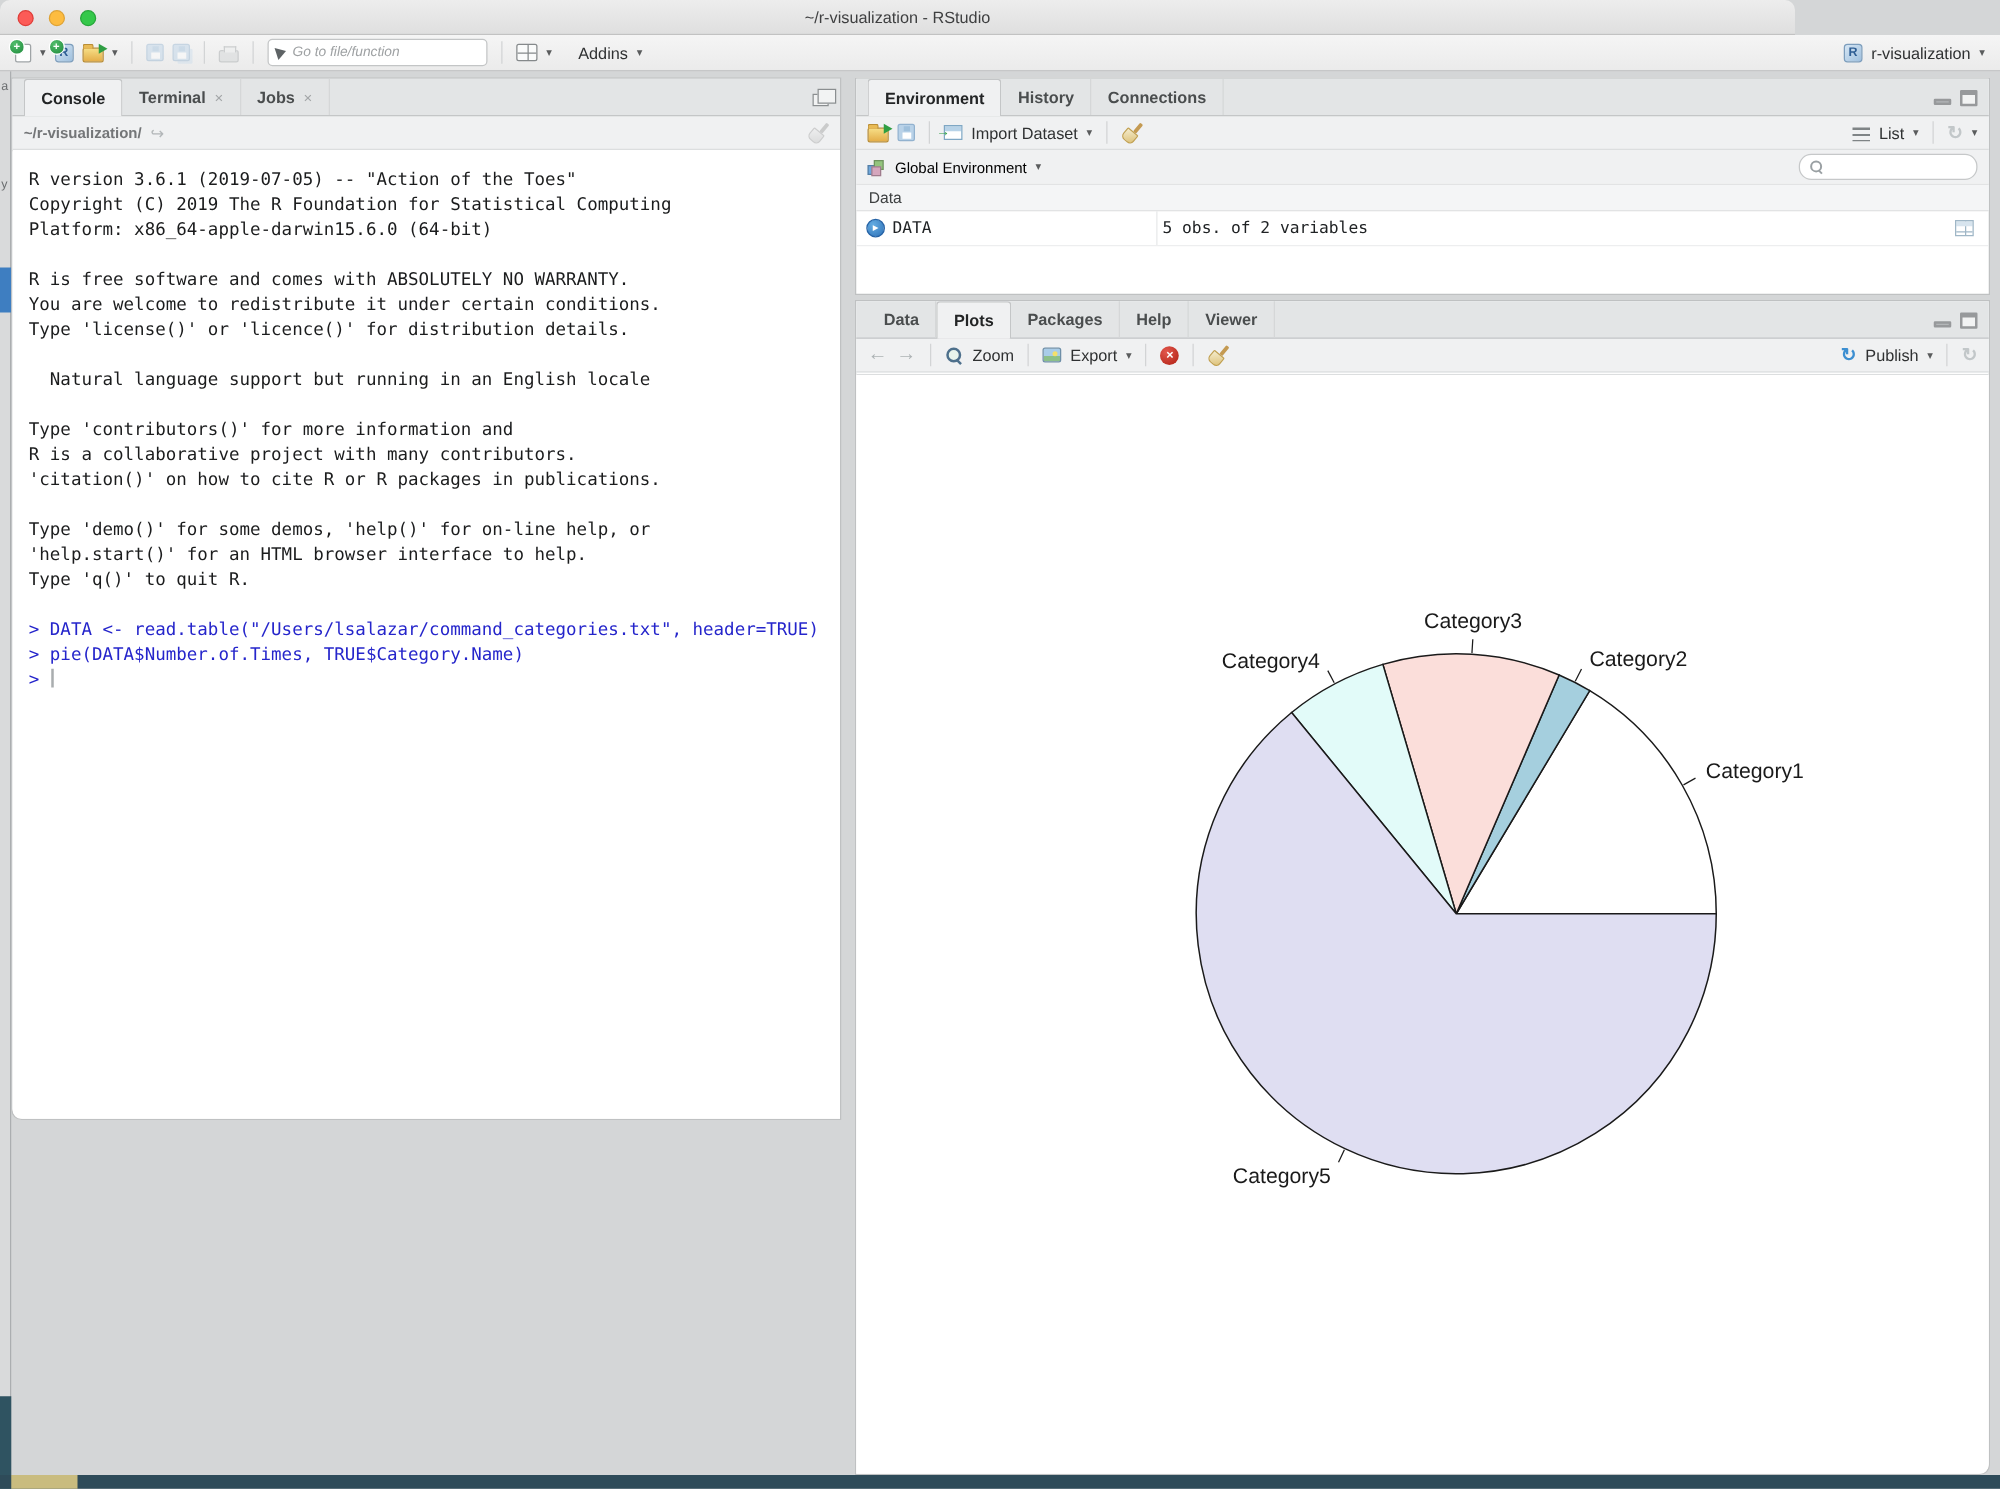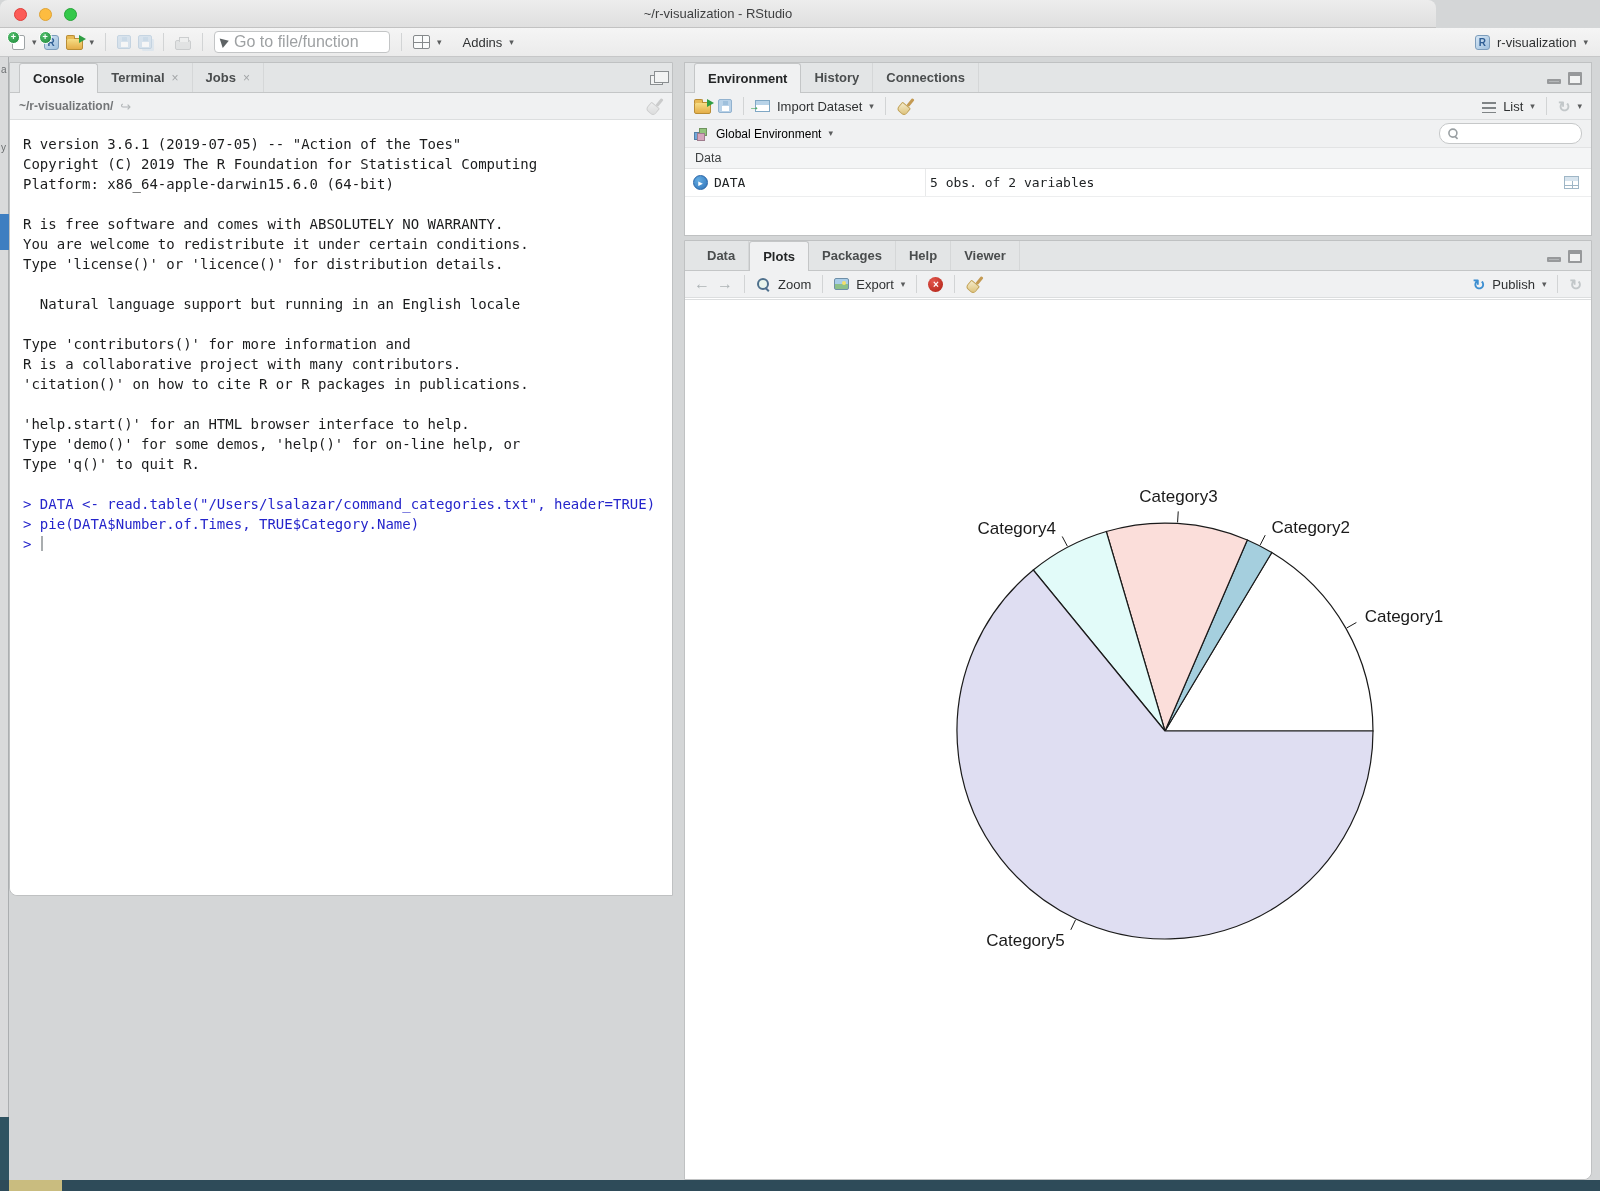--- a/index.html
+++ b/index.html
@@ -49,22 +49,22 @@
   .icon-floppy::after { content:""; position:absolute; top:1px; left:4px; width:5px;
     height:4px; background:#9FC0DC; }
   .stacked { box-shadow:3px 3px 0 -1px #CBDDEC; }
   .disabled { opacity:.45; }
   .icon-printer { width:16px; height:10px; margin-top:5px; background:#D6D9DA;
     border:1px solid #AEB2B4; border-radius:2px; position:relative; opacity:.55; }
   .icon-printer::before { content:""; position:absolute; top:-4px; left:3px; width:8px;
     height:4px; background:#ECEEEE; border:1px solid #AEB2B4; border-bottom:none; }
   #goto-box { width:176px; height:22px; background:#fff; border:1px solid #C3C5C6;
     border-radius:4px; display:flex; align-items:center; padding:0 6px; gap:5px; }
-  #goto-box input { border:none; outline:none; width:100%; font-size:16px; color:#0c4a6e;
-    font-family:"Liberation Sans",sans-serif; background:transparent; }
+  #goto-box input { border:none; outline:none; width:100%; font-size:11px; color:#0c4a6e;
+    font-family:"Liberation Sans",sans-serif; background:transparent;font-style:italic; }
   #goto-box input::placeholder { color:#9EA1A3; }
   .icon-goto-arrow { width:0; height:0; border-left:8px solid #5E6365;
     border-top:5px solid transparent; border-bottom:5px solid transparent;
     transform:rotate(-18deg); position:relative; }
   .icon-grid-panes { width:17px; height:14px; border:1px solid #85898B; border-radius:2px;
     background:linear-gradient(#85898B,#85898B) 8px 0/1px 100% no-repeat,
                linear-gradient(#85898B,#85898B) 0 6px/100% 1px no-repeat, #FAFBFB; }
   .icon-magnifier { width:15px; height:15px; position:relative; }
   .icon-magnifier::before { content:""; position:absolute; left:1px; top:1px; width:8px;
     height:8px; border:2px solid #4E708C; border-radius:50%; background:#EAF2F8; }
@@ -257,22 +257,22 @@
       <div class="console-line">R is free software and comes with ABSOLUTELY NO WARRANTY.</div>
       <div class="console-line">You are welcome to redistribute it under certain conditions.</div>
       <div class="console-line">Type 'license()' or 'licence()' for distribution details.</div>
       <div class="console-line">&nbsp;</div>
       <div class="console-line">  Natural language support but running in an English locale</div>
       <div class="console-line">&nbsp;</div>
       <div class="console-line">Type 'contributors()' for more information and</div>
       <div class="console-line">R is a collaborative project with many contributors.</div>
       <div class="console-line">'citation()' on how to cite R or R packages in publications.</div>
       <div class="console-line">&nbsp;</div>
+      <div class="console-line">Type 'demo()' for some demos, 'help()' for on-line help, or</div>
       <div class="console-line">'help.start()' for an HTML browser interface to help.</div>
-      <div class="console-line">Type 'demo()' for some demos, 'help()' for on-line help, or</div>
       <div class="console-line">Type 'q()' to quit R.</div>
       <div class="console-line">&nbsp;</div>
       <div class="console-line"><span class="pr">&gt; </span><span class="in">DATA &lt;- read.table("/Users/lsalazar/command_categories.txt", header=TRUE)</span></div>
       <div class="console-line"><span class="pr">&gt; </span><span class="in">pie(DATA$Number.of.Times, TRUE$Category.Name)</span></div>
       <div class="console-line"><span class="pr">&gt; </span><span class="cursor"></span></div>
     </div>
 </div>
 
 <div class="pane" id="env-pane">
   <div class="tabstrip">

